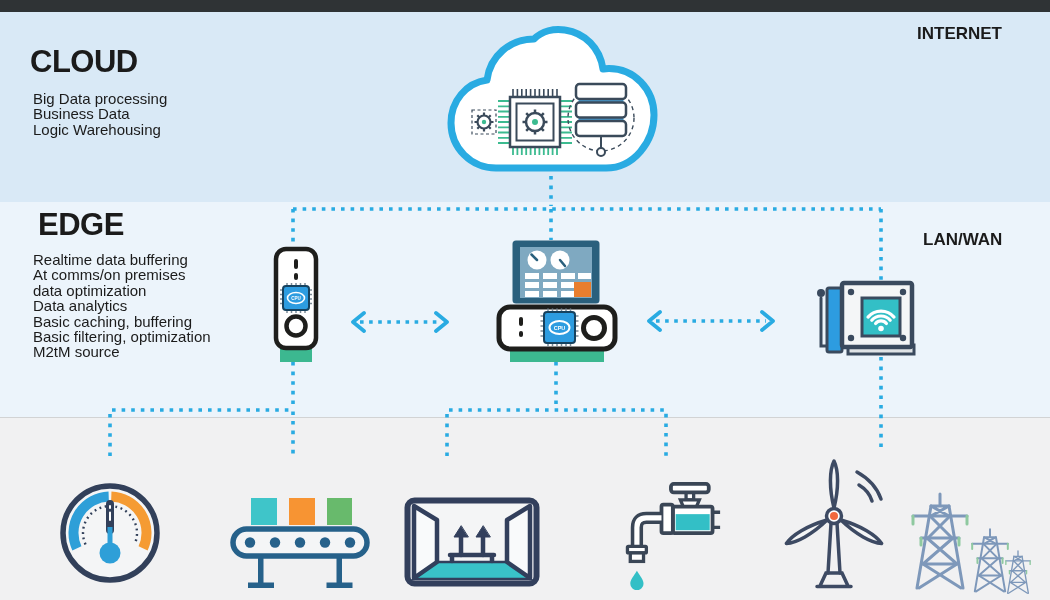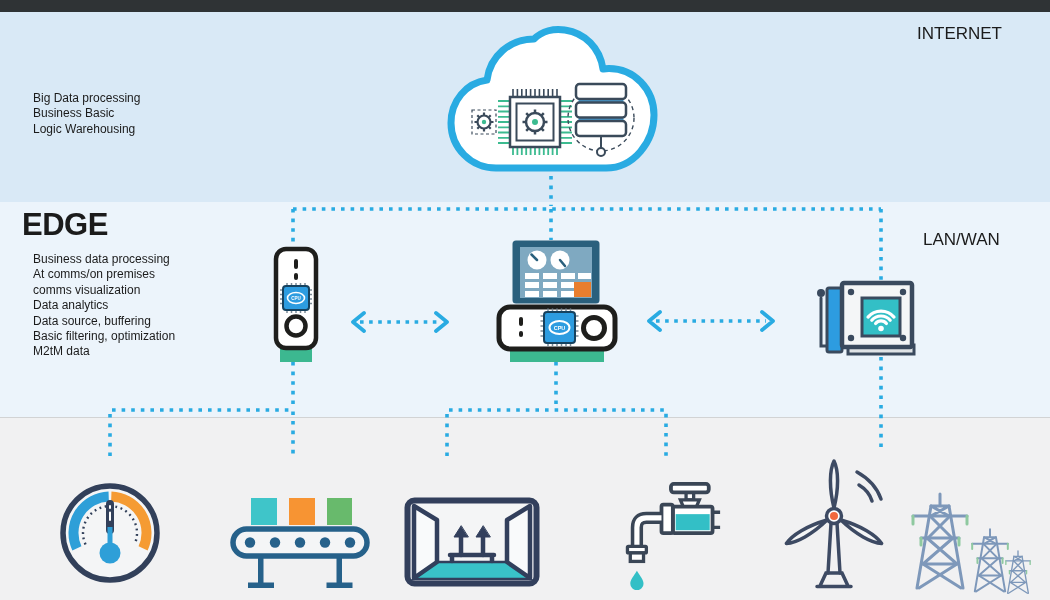--- a/index.html
+++ b/index.html
@@ -5,52 +5,53 @@
   html,body{margin:0;padding:0;background:#fff;}
   #app{position:relative;width:1050px;height:600px;overflow:hidden;
        font-family:"Liberation Sans",sans-serif;color:#1b1b1b;}
   .abs{position:absolute;}
   .bar-top{left:0;top:0;width:1050px;height:12px;background:#2f3335;z-index:0;}
   .sec{left:0;width:1050px;z-index:0;}
   .sec-cloud{top:12px;height:190px;background:#d9e9f6;}
   .sec-edge{top:202px;height:215px;background:#ecf4fb;}
   .sec-iot{top:417px;height:183px;background:#f1f1f2;border-top:1px solid #d2d3d4;box-sizing:border-box;}
   .ttl{font-weight:700;font-size:31px;letter-spacing:-0.5px;z-index:3;}
-  .net-lbl{font-weight:400;font-size:17px;z-index:3;}
-  .caps{font-size:12px;line-height:15.4px;z-index:3;}
+  .net-lbl{font-weight:700;font-size:17px;z-index:3;}
+  .caps{font-size:15px;line-height:15.4px;z-index:3;}
   .caps div{white-space:nowrap;}
   svg.icon{z-index:2;}
   svg.lines{left:0;top:0;z-index:1;pointer-events:none;}
 </style>
 </head>
 <body>
 
 <div id="app">
 
   <div class="abs bar-top"></div>
   <div class="abs sec sec-cloud"></div>
   <div class="abs sec sec-edge"></div>
   <div class="abs sec sec-iot"></div>
 
+  <div class="abs ttl" style="left:30px;top:44px;">CLOUD</div>
   <div class="abs caps" style="left:33px;top:91px;">
     <div>Big Data processing</div>
-    <div>Business Basic</div>
+    <div>Business Data</div>
     <div>Logic Warehousing</div>
   </div>
   <div class="abs net-lbl" style="left:917px;top:24px;">INTERNET</div>
 
-  <div class="abs ttl" style="left:22px;top:207px;">EDGE</div>
+  <div class="abs ttl" style="left:38px;top:207px;">EDGE</div>
   <div class="abs caps" style="left:33px;top:252px;">
-    <div>Business data processing</div>
+    <div>Realtime data buffering</div>
     <div>At comms/on premises</div>
-    <div>comms visualization</div>
+    <div>data optimization</div>
     <div>Data analytics</div>
-    <div>Data source, buffering</div>
+    <div>Basic caching, buffering</div>
     <div>Basic filtering, optimization</div>
-    <div>M2tM data</div>
+    <div>M2tM source</div>
   </div>
   <div class="abs net-lbl" style="left:923px;top:230px;">LAN/WAN</div>
 
   <svg class="abs lines" width="1050" height="600" viewBox="0 0 1050 600">
     <g stroke="#29abe2" fill="none">
       <path stroke-width="3.6" stroke-dasharray="3.6 6" d="M551,176 V206 M293,209 H881 M293,209 V248 M551,209 V240 M881,209 V281
            M293,362 V410 M110,456 V410 H293 V456 M556,362 V410 M447,456 V410 H666 V456 M881,357 V452"></path>
       <path stroke-width="3.6" stroke-dasharray="3.6 5.5" d="M360,322 H440 M656,321 H766"></path>
       <path stroke-width="3.8" stroke-linecap="round" stroke-linejoin="round" d="M364,313 L353,322 L364,331 M436,313 L447,322 L436,331 M660,312 L649,321 L660,330 M762,312 L773,321 L762,330"></path>
     </g>

